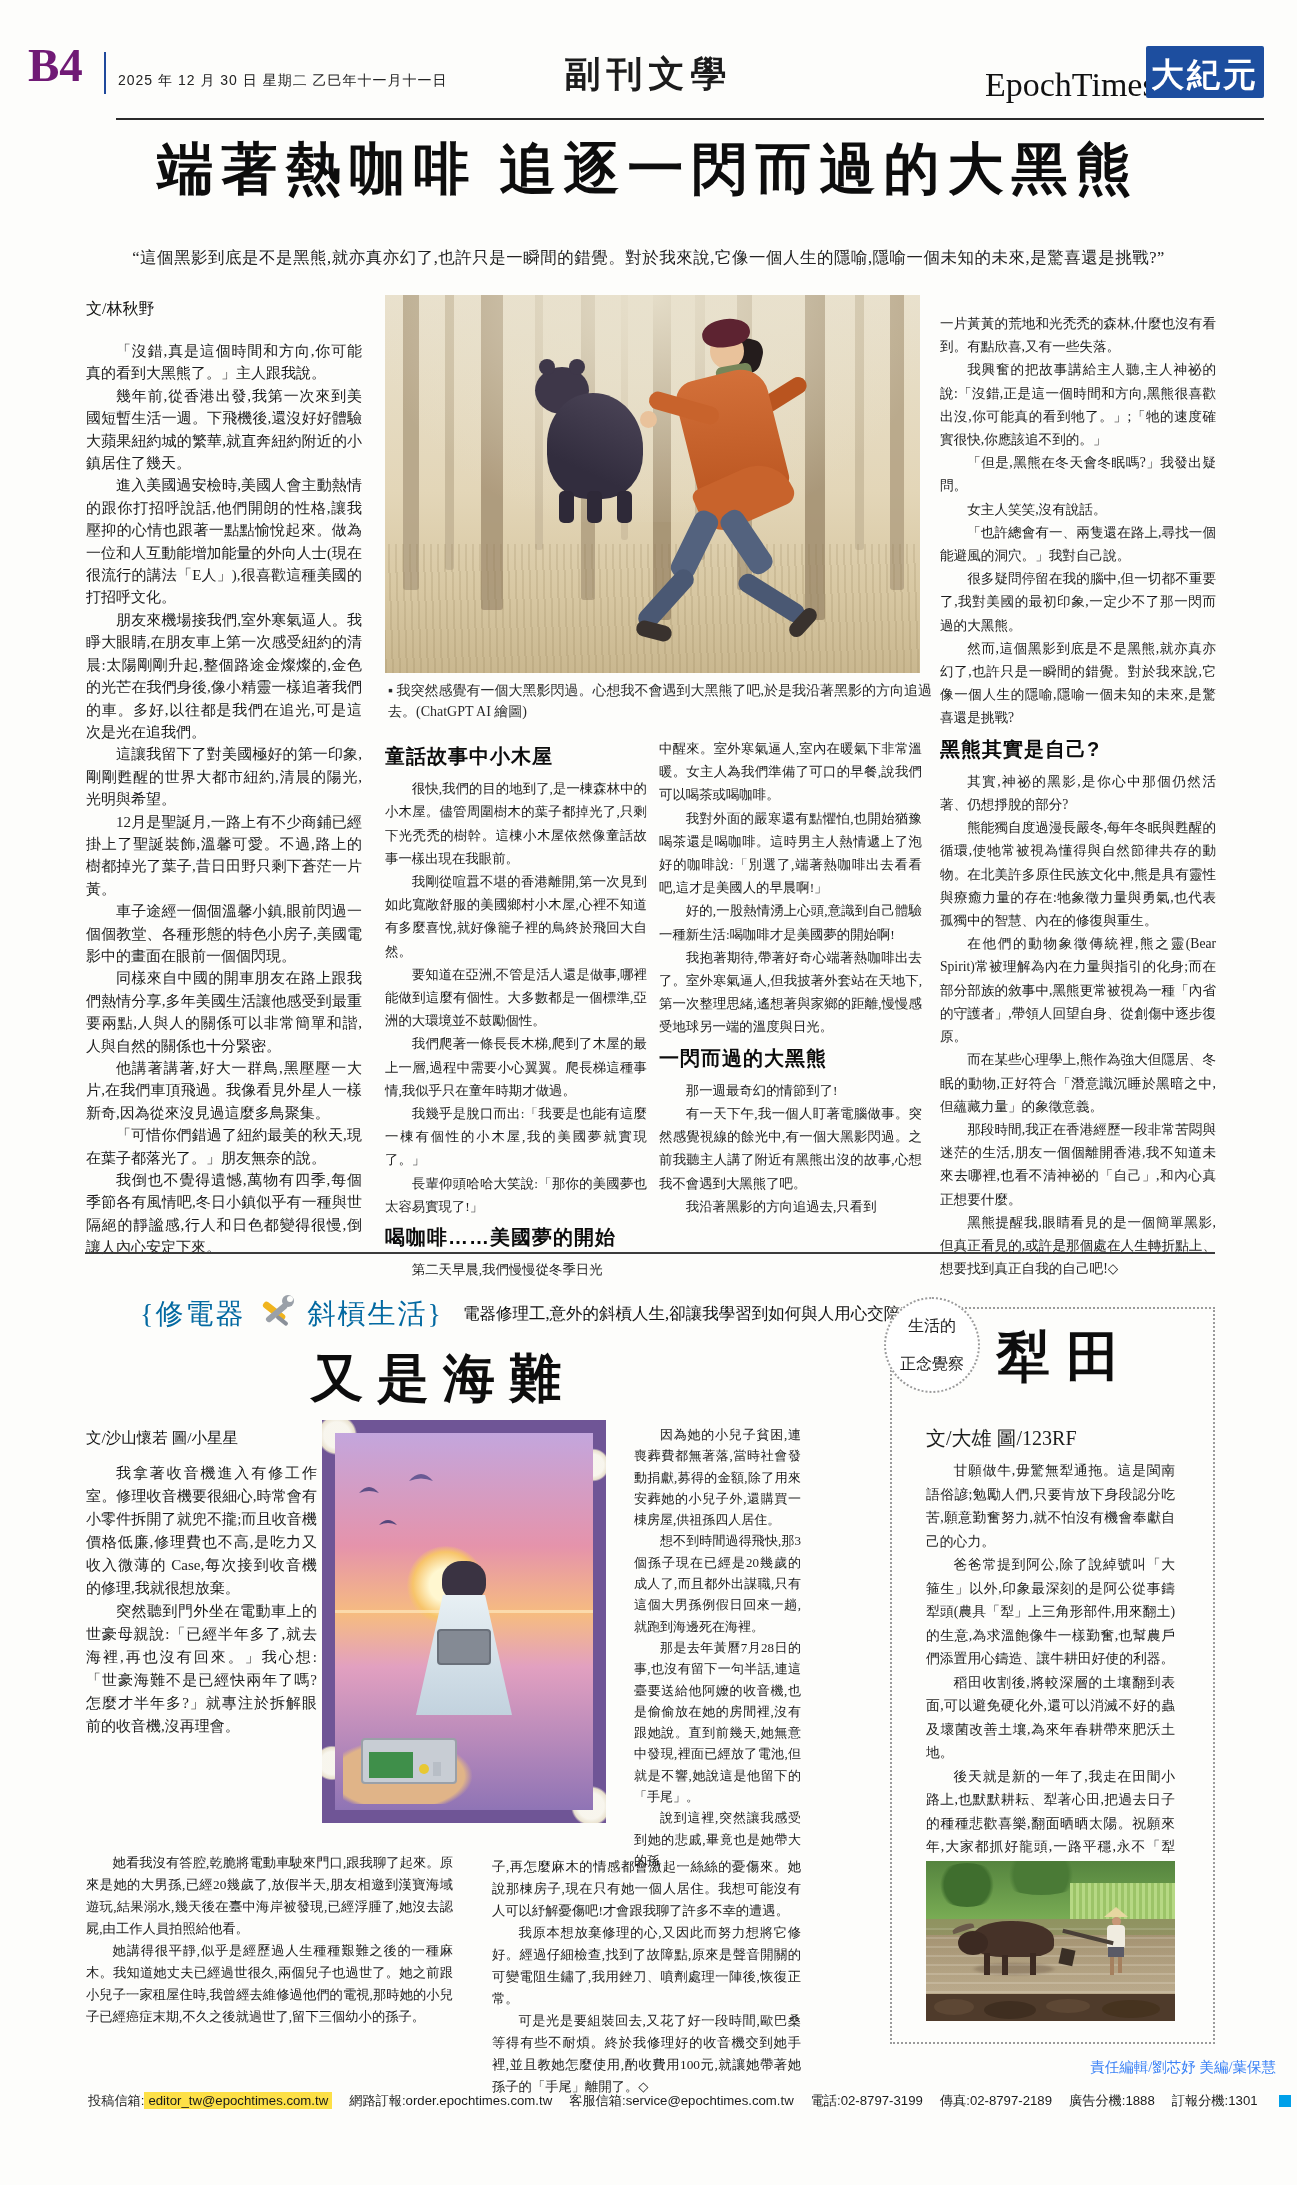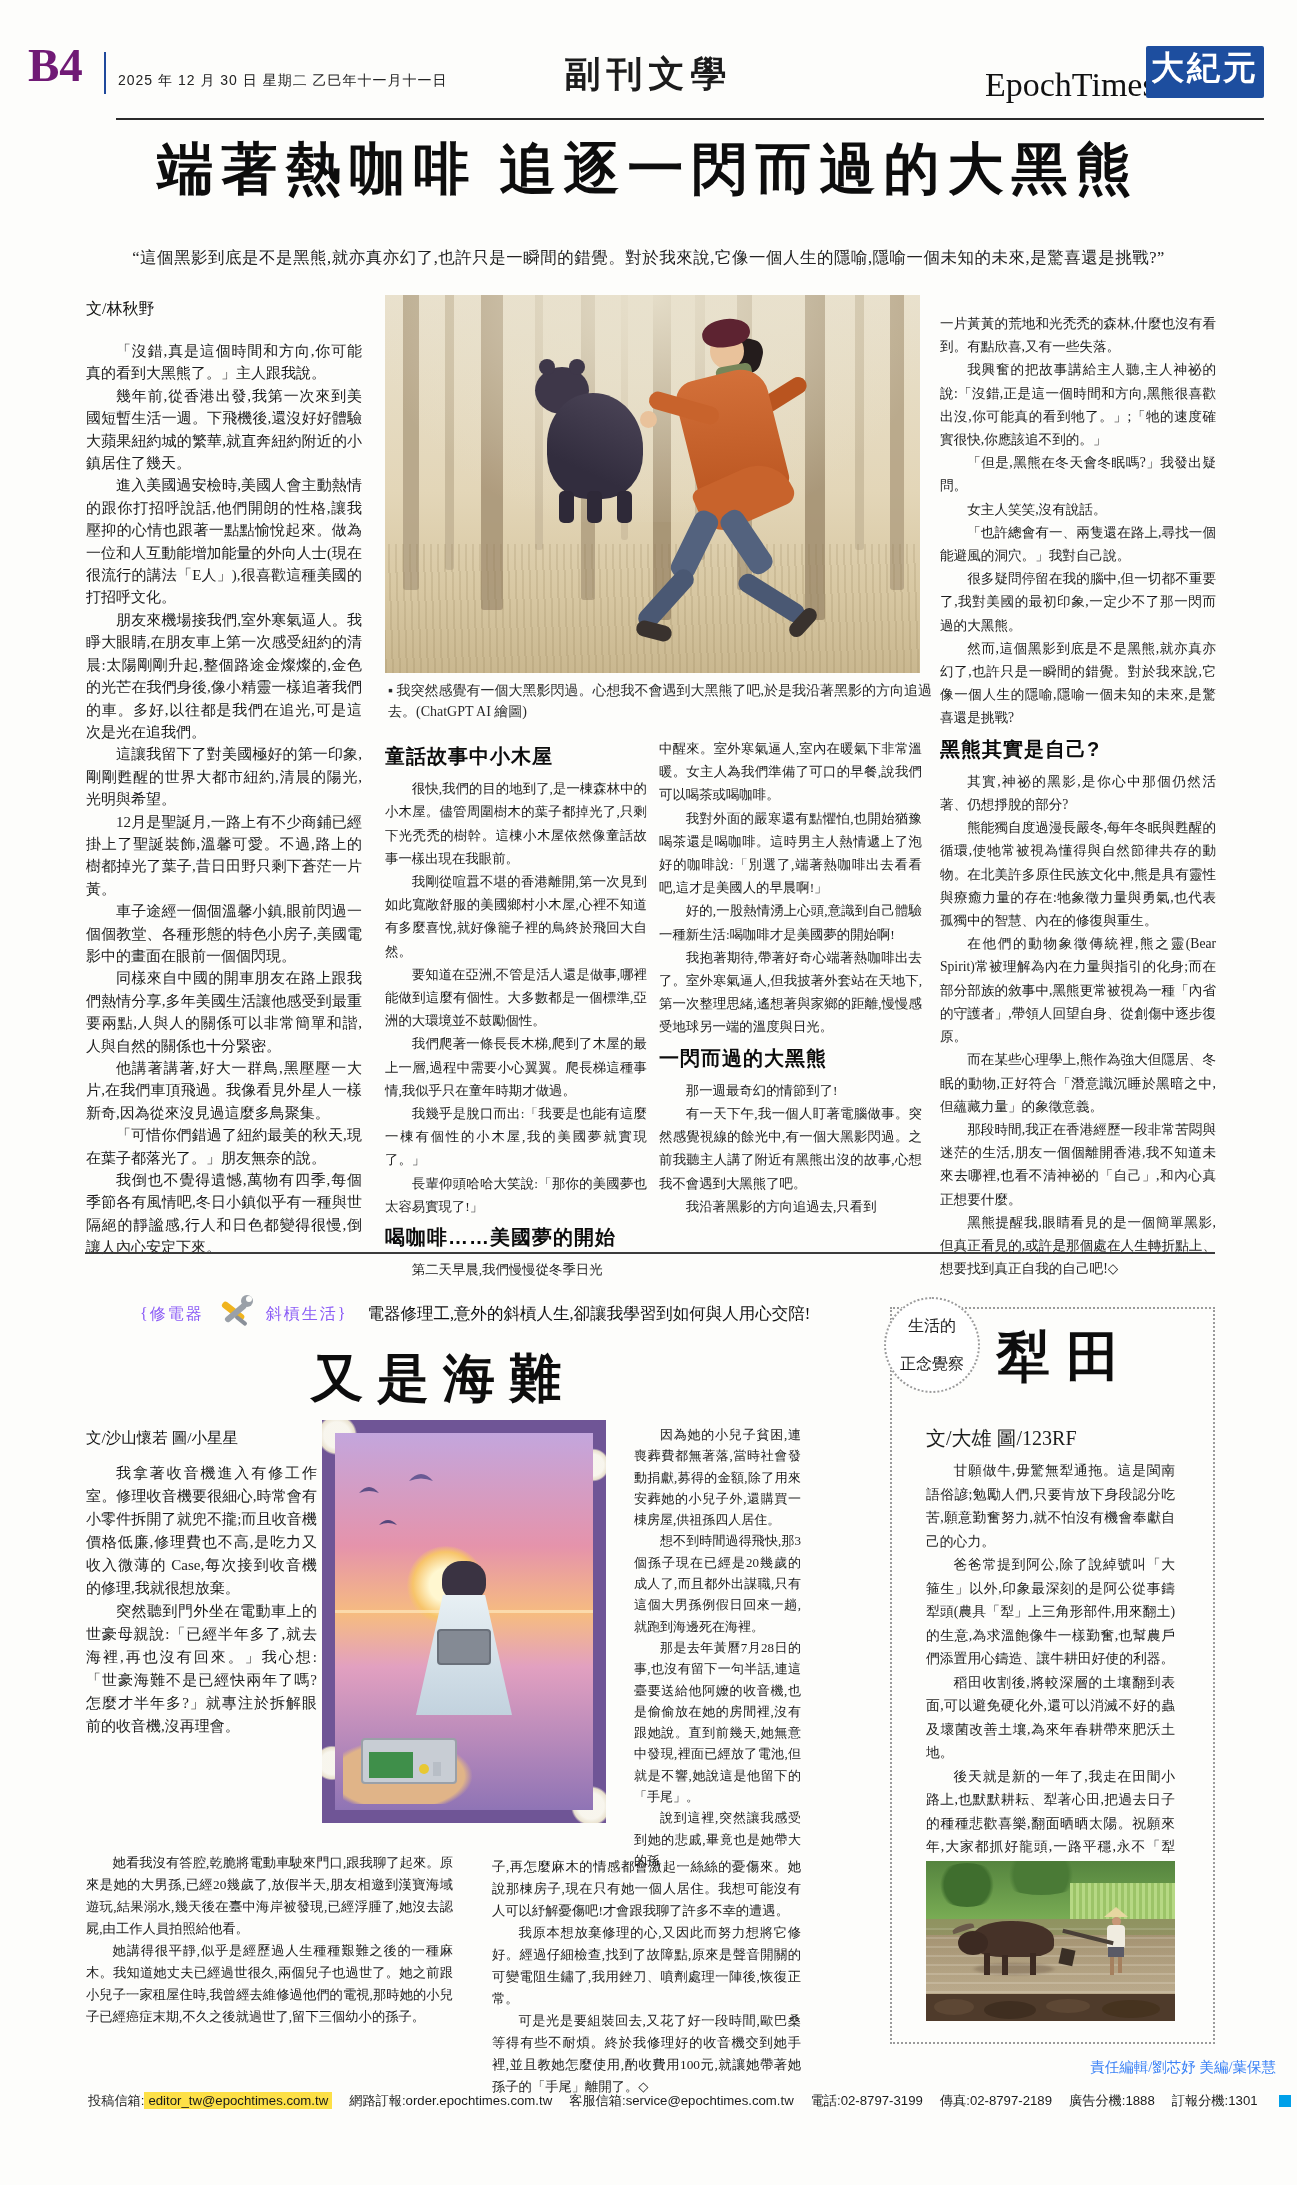--- a/index.html
+++ b/index.html
@@ -6,21 +6,21 @@
   #page{position:relative;width:1297px;height:2185px;background:#fdfdfb;margin:0 auto;
         font-family:"Liberation Serif","DejaVu Serif",serif;color:#1c1c1c;overflow:hidden;}
   .abs{position:absolute;}
   
   .pageno{left:28px;top:38px;font-size:47px;font-weight:700;color:#701a75;font-family:"Liberation Serif",serif;}
   .hvline{left:104px;top:52px;width:2px;height:42px;background:#20499c;}
   .hdate{left:118px;top:72px;font-size:14px;font-family:"Liberation Sans",sans-serif;color:#222;letter-spacing:1px;}
   .hsection{left:0;width:1297px;top:50px;text-align:center;font-size:36px;font-weight:700;letter-spacing:6px;}
   .brand-en{left:985px;top:66px;font-size:34px;font-family:"Liberation Serif",serif;color:#111;}
   .brand-box{left:1146px;top:46px;width:118px;height:52px;background:#1d4e9f;border-radius:2px;
-             display:flex;align-items:flex-start;justify-content:center;}
+             display:flex;align-items:flex-end;justify-content:center;}
   .brand-box span{color:#fff;font-size:33px;font-weight:700;letter-spacing:3px;}
   .hrule{left:116px;top:118px;width:1148px;height:2px;background:#2b2b2b;}
   
   .headline{left:0;width:1297px;top:132px;text-align:center;font-size:56px;font-weight:700;letter-spacing:8px;color:#0d0d0d;}
   .deck{left:60px;width:1177px;top:247px;text-align:center;font-size:16.5px;color:#222;letter-spacing:.5px;}
   .byline{font-size:16px;color:#111;}
   .b1{left:86px;top:299px;}
   .col{text-align:justify;}
   .col p{margin:0;text-indent:2em;}
   .col p.cont{text-indent:0;}
@@ -43,21 +43,21 @@
   .bear .body{position:absolute;left:12px;top:40px;width:96px;height:106px;border-radius:48% 52% 42% 42%;
               background:linear-gradient(205deg,#4d4659,#322d3e 70%);}
   .bear .head{position:absolute;left:0;top:14px;width:54px;height:47px;border-radius:50%;background:#3e3749;}
   .bear .ear{position:absolute;width:16px;height:16px;border-radius:50%;background:#3e3749;top:6px;}
   .bear .leg{position:absolute;top:138px;width:15px;height:32px;border-radius:5px;background:#2e2938;}
   .runner{position:absolute;left:245px;top:28px;width:260px;height:350px;}
   .runner div{position:absolute;}
   
   .divider{left:85px;top:1252px;width:1130px;height:2px;background:#3c3c3c;}
   .series{left:140px;top:1290px;height:48px;display:flex;align-items:center;gap:10px;}
-  .series .tag{font-size:16px;letter-spacing:2px;color:#8b5cf6;}
+  .series .tag{font-size:28px;letter-spacing:2px;color:#0369a1;}
   .series .desc{font-size:16.5px;margin-left:10px;color:#101010;}
   .title2{left:85px;top:1344px;width:716px;text-align:center;font-size:52px;font-weight:700;letter-spacing:14px;color:#0d0d0d;}
   .b2{left:86px;top:1428px;font-size:15.5px;}
   .a2l{left:86px;top:1462px;width:231px;font-size:15px;line-height:23px;}
   .a2r{left:634px;top:1424px;width:167px;font-size:13px;line-height:21.3px;}
   .a2lw{left:86px;top:1852px;width:367px;font-size:13.3px;line-height:22px;}
   .a2rw{left:492px;top:1856px;width:309px;font-size:13.3px;line-height:22px;}
   .art2{left:322px;top:1420px;width:284px;height:403px;background:#6f5596;overflow:hidden;}
   .art2 .scene{position:absolute;left:13px;top:13px;right:13px;bottom:13px;overflow:hidden;
         background:linear-gradient(180deg,#c3a6dd 0%,#e593ab 30%,#f6bc80 48%,#e2a0c0 62%,#8f74b5 100%);}

